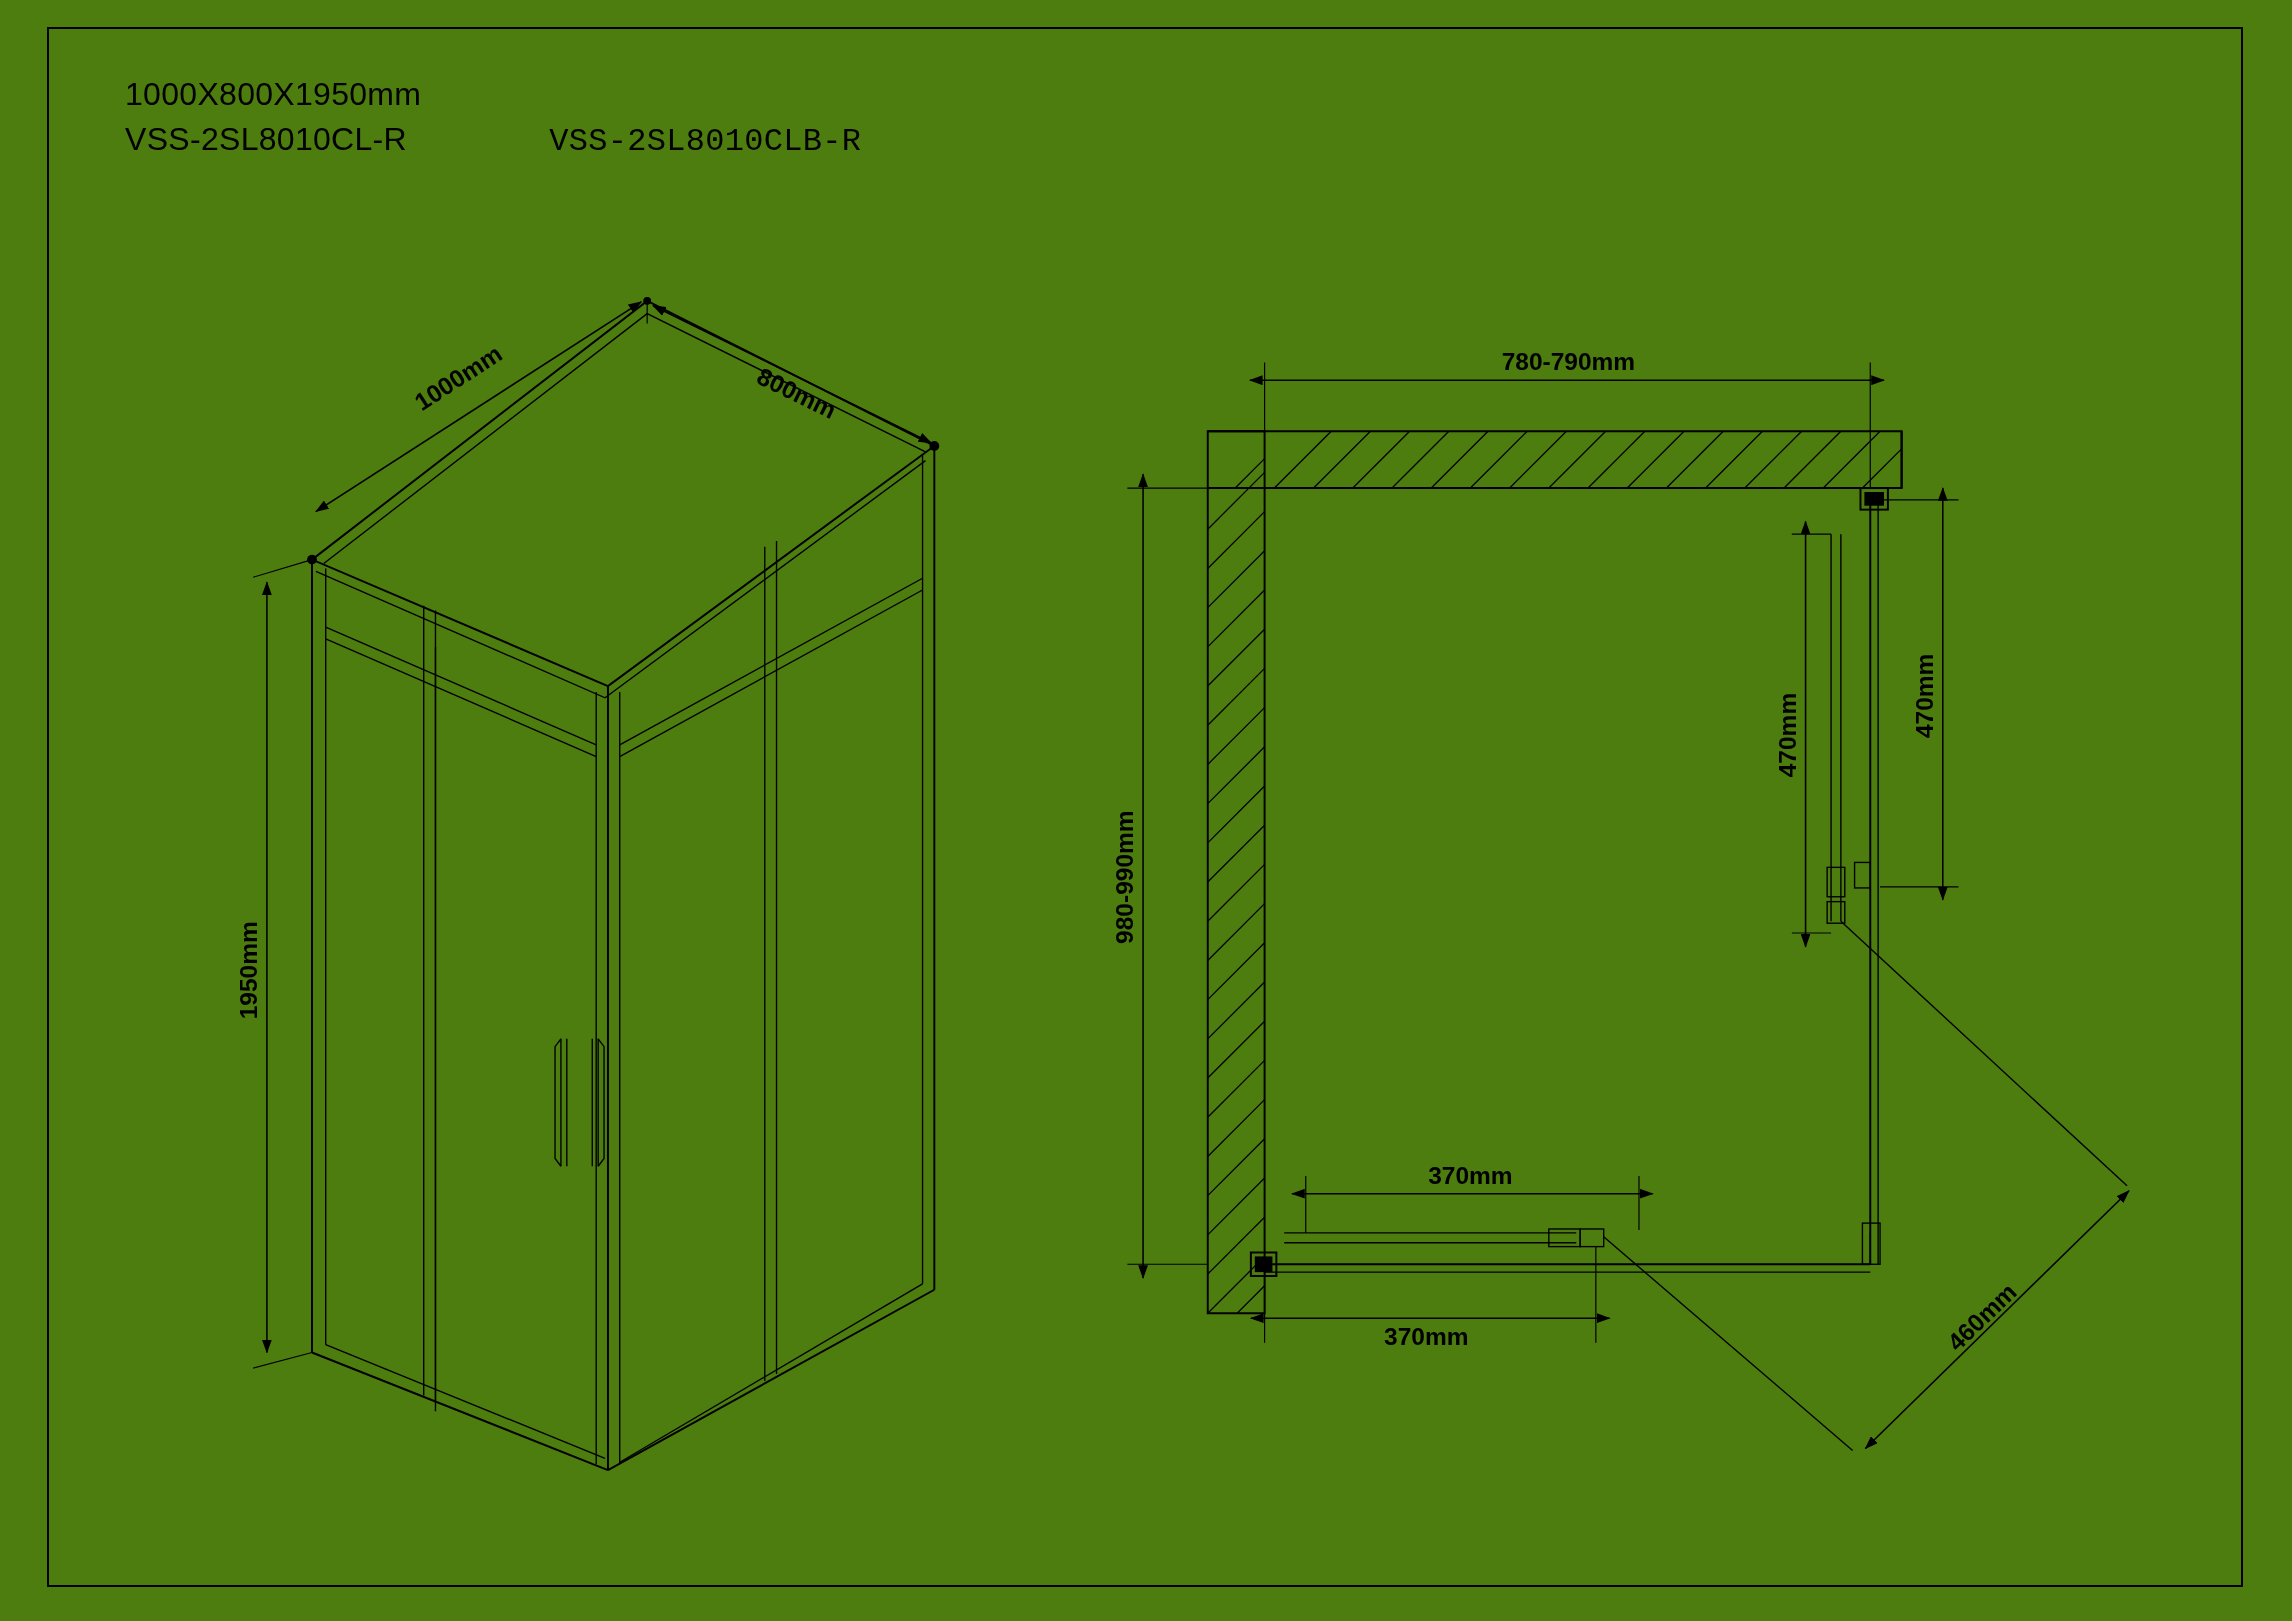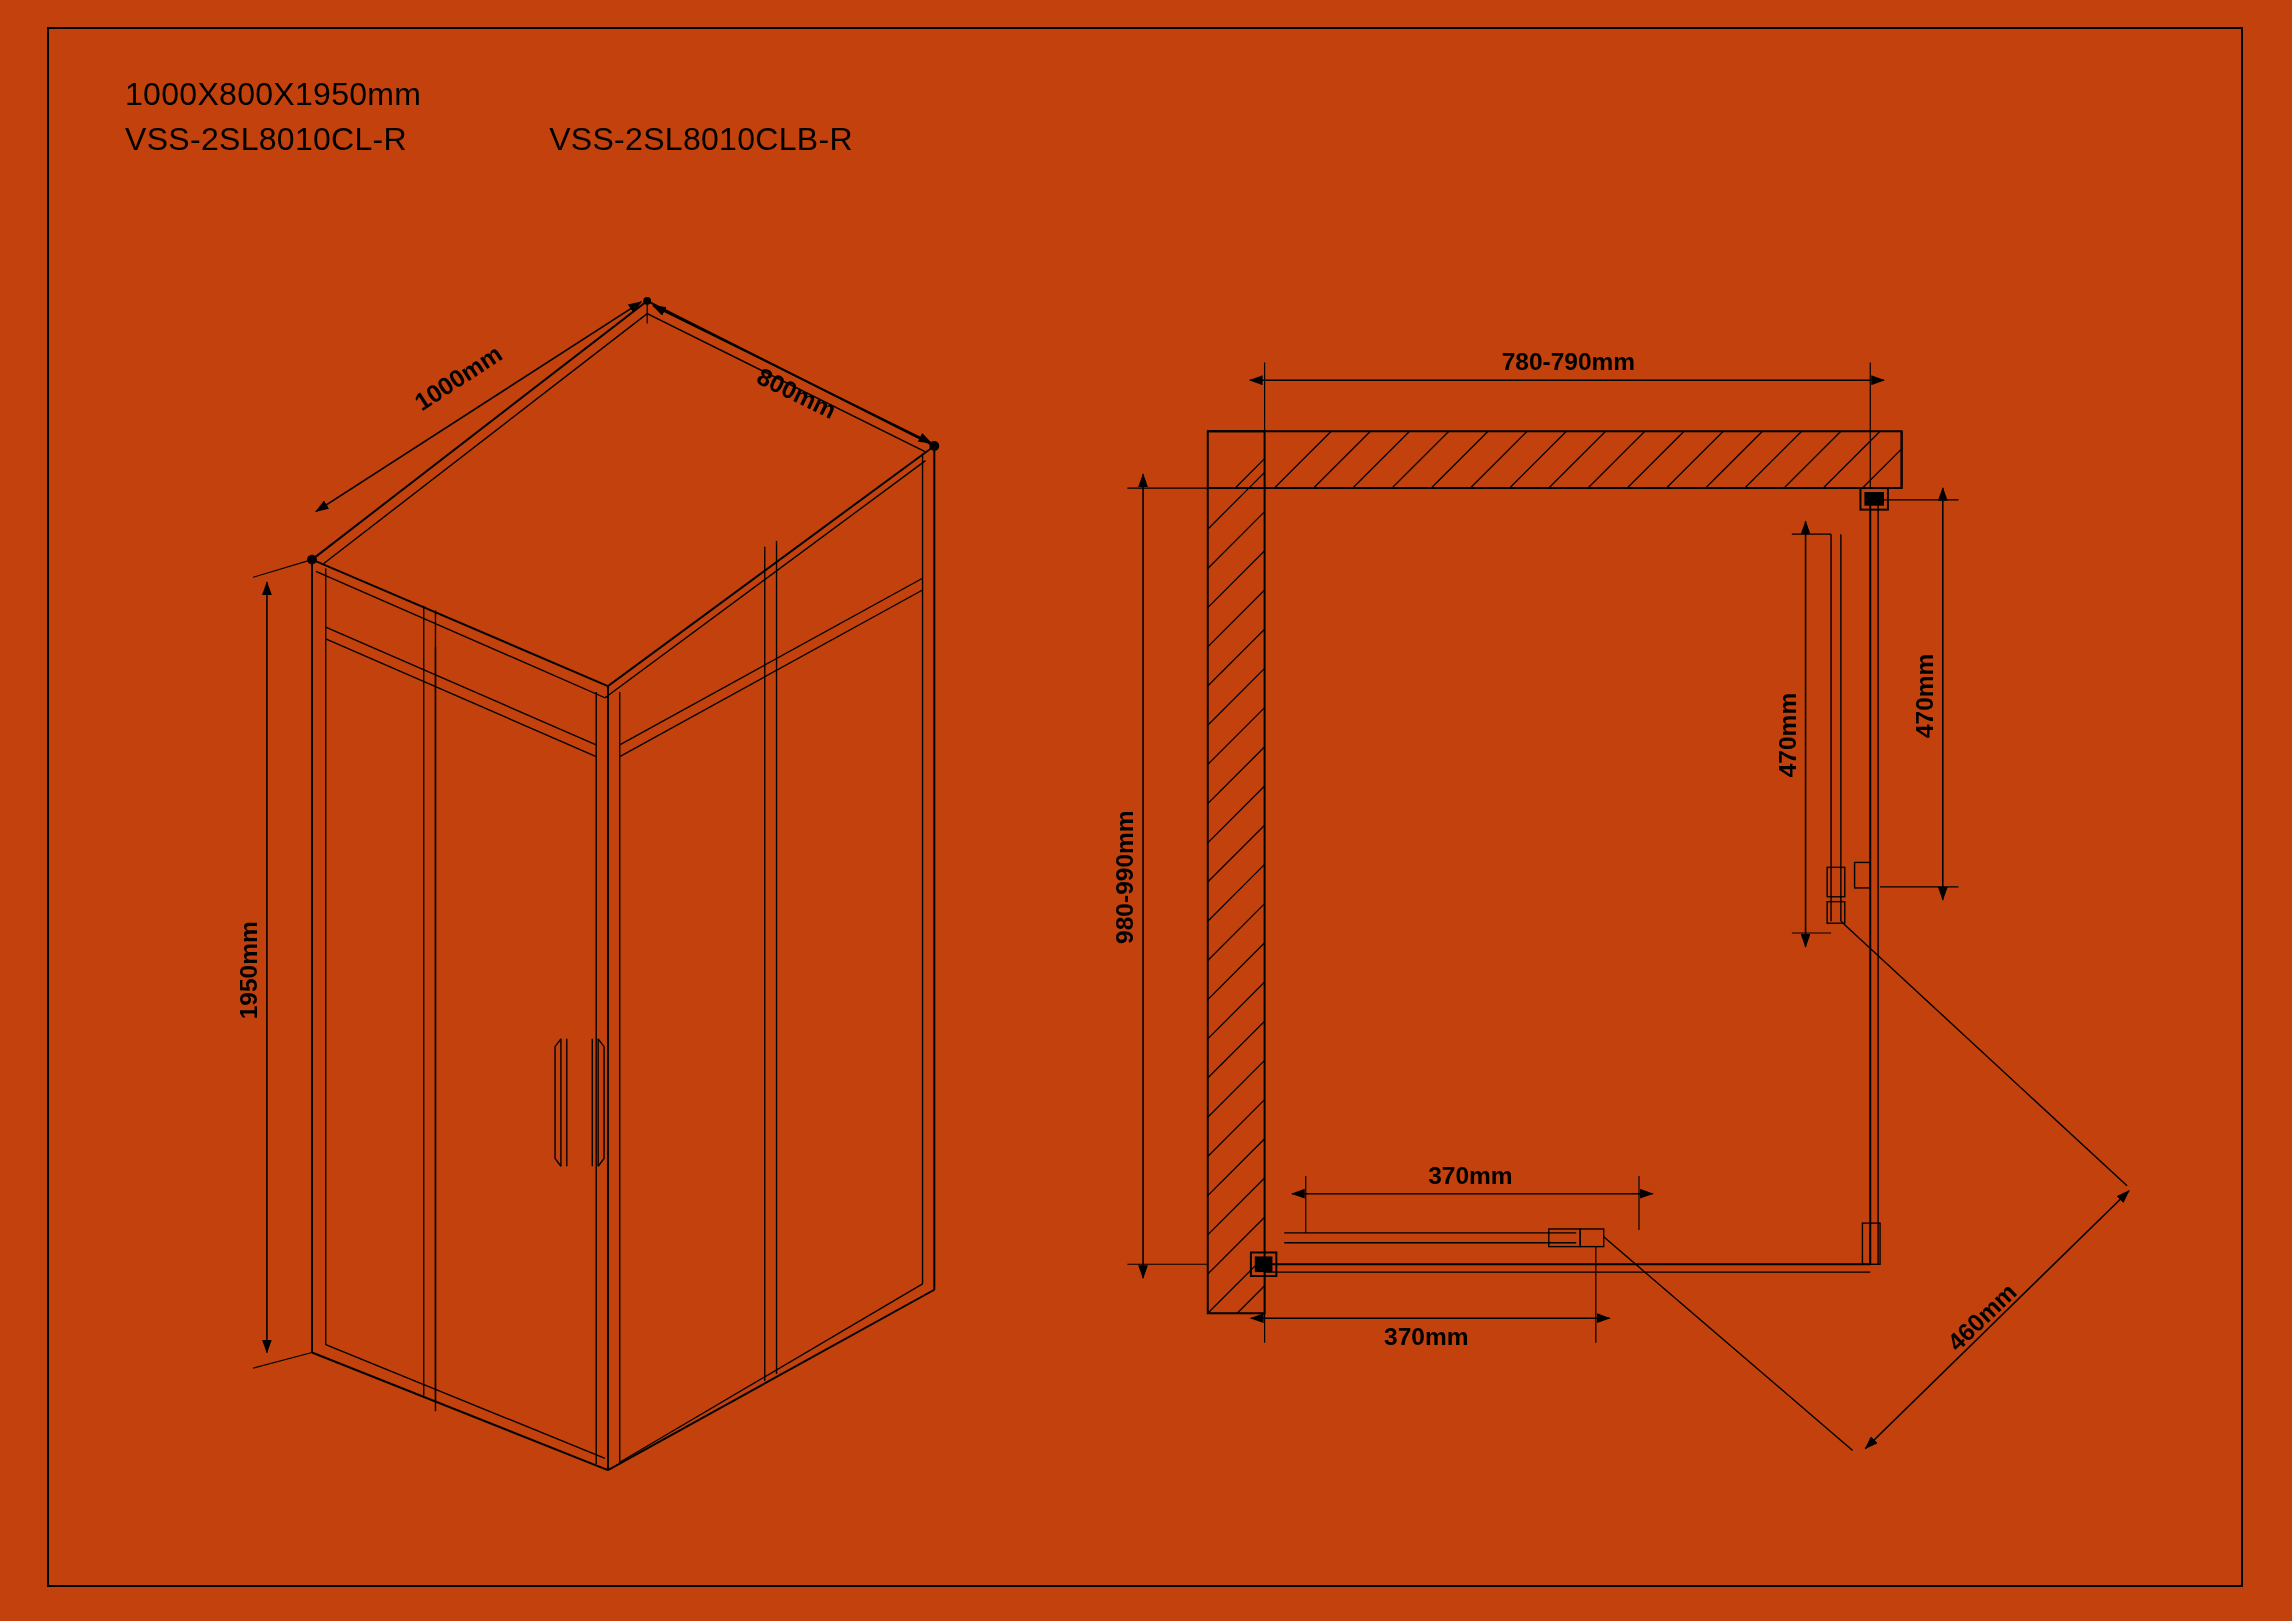--- a/index.html
+++ b/index.html
@@ -8,21 +8,21 @@
     background: #ffffff;
   }
   body {
     font-family: "Liberation Sans", sans-serif;
     color: #000000;
   }
   #sheet {
     position: relative;
     width: 2293px;
     height: 1621px;
-    background: #c2410c;
+    background: #4d7c0f;
     overflow: hidden;
   }
   .frame {
     position: absolute;
     left: 47px;
     top: 27.4px;
     width: 2196px;
     height: 1560px;
     border: 2px solid #000;
     box-sizing: border-box;
@@ -37,21 +37,21 @@
     font-size: 32px;
     letter-spacing: 0.3px;
     white-space: nowrap;
   }
   .title-line2 {
     font-size: 32px;
     letter-spacing: 0.3px;
     white-space: nowrap;
     margin-top: 3.9px;
   }
-  .code2 { display:inline-block; margin-left: 133px; }
+  .code2 { display:inline-block; margin-left: 133px; font-family: Liberation Mono, monospace; }
 
   svg.dwg {
     position: absolute;
     left: 0; top: 0;
     width: 2293px;
     height: 1621px;
   }
   .ln { stroke: #000; stroke-width: 2; fill: none; }
   .ln-thin { stroke: #000; stroke-width: 1.4; fill: none; }
   .dim { stroke: #000; stroke-width: 1.6; fill: none; }

